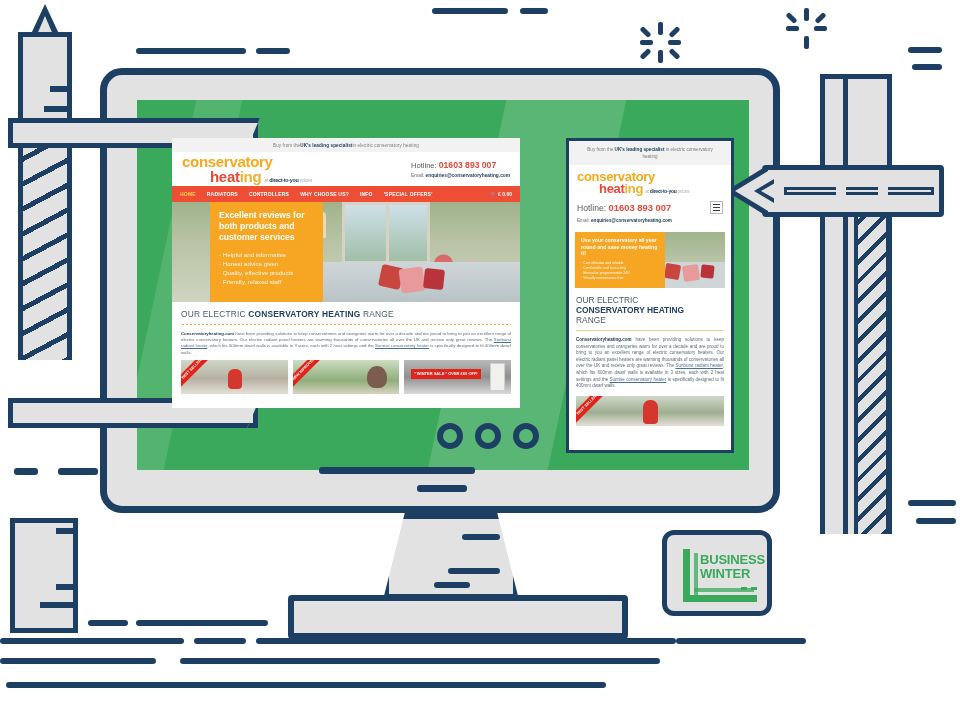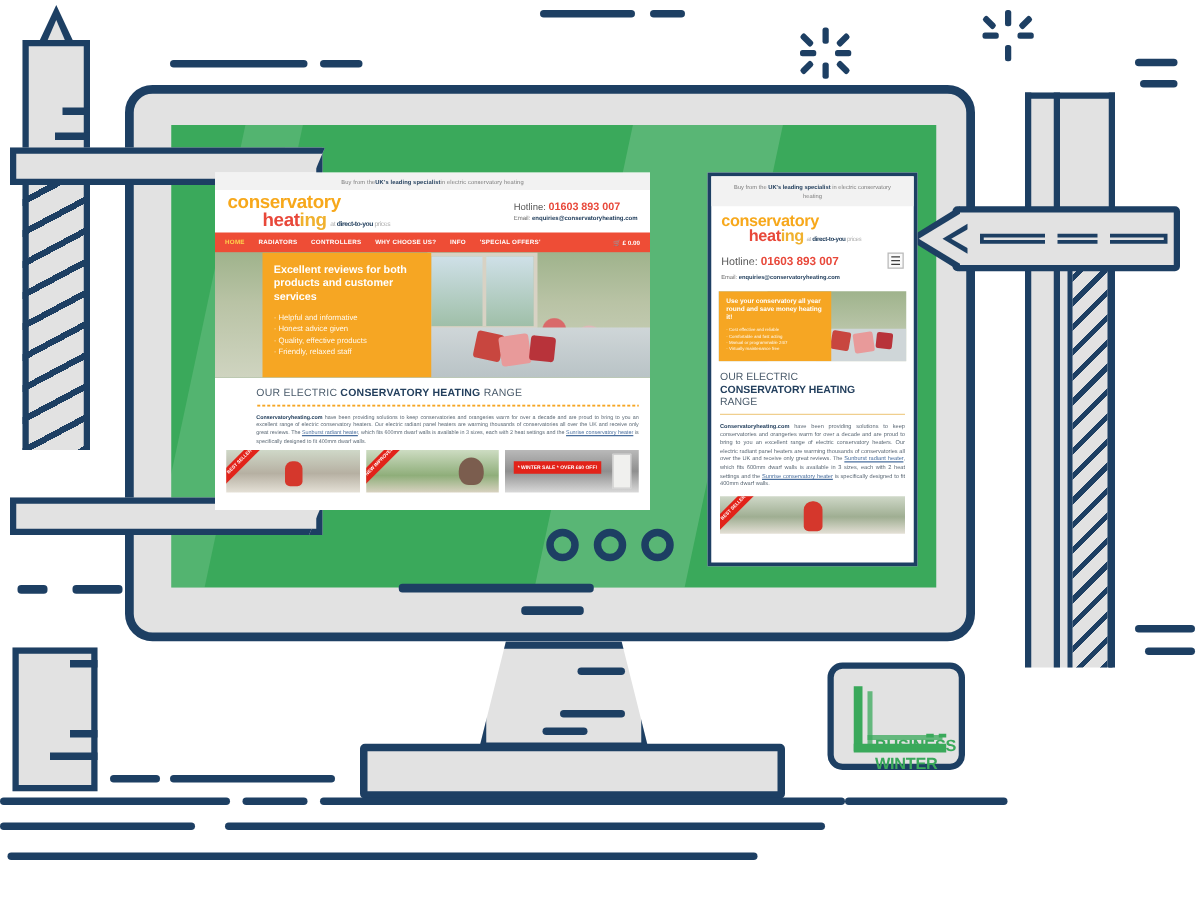--- a/index.html
+++ b/index.html
@@ -64,28 +64,28 @@
   .hero .lamp{position:absolute;left:120px;top:10px;width:34px;height:26px;background:#e8d9b8;
      border-radius:4px 4px 0 0;}
   .hero .sofa{position:absolute;left:150px;bottom:0;width:200px;height:40px;
      background:linear-gradient(180deg,#cfd6d8,#b9c3c6);}
   .hero .cushA{position:absolute;left:208px;bottom:14px;width:22px;height:22px;background:#c8463f;
      transform:rotate(12deg);border-radius:3px;}
   .hero .cushB{position:absolute;left:228px;bottom:10px;width:24px;height:24px;background:#e89a9a;
      transform:rotate(-8deg);border-radius:3px;}
   .hero .cushC{position:absolute;left:252px;bottom:13px;width:20px;height:20px;background:#b8333a;
      transform:rotate(6deg);border-radius:3px;}
-  .hero .panel{position:absolute;left:38px;top:0;width:135px;height:100px;background:#f6a623;
+  .hero .panel{position:absolute;left:38px;top:0;width:113px;height:100px;background:#f6a623;
      padding:8px 9px;box-sizing:border-box;}
   .hero .panel h2{margin:0;font-size:8.6px;line-height:11px;color:#fff;font-weight:bold;}
   .hero .panel ul{margin:7px 0 0;padding:0;list-style:none;}
   .hero .panel li{font-size:6.2px;line-height:9px;color:#fff9ee;}
   .hero .panel li:before{content:"\00b7\00a0";}
 
-  .rangesec{padding:7px 9px 0;box-sizing:border-box;margin-left:24px;}
+  .rangesec{padding:7px 9px 0;box-sizing:border-box;}
   .rangesec h3{margin:0;font-size:8.4px;font-weight:normal;color:#4a5b6b;letter-spacing:.2px;}
   .rangesec h3 b{color:#24405e;font-weight:bold;}
   .dots{height:3px;margin:4px 0 5px;
         background-image:radial-gradient(#f6a623 0 1px,transparent 1.2px);
         background-size:4px 3px;}
   .bodytxt{font-size:4.3px;line-height:6.2px;color:#5d6a76;text-align:justify;}
   .bodytxt b{color:#24405e;}
   .bodytxt u{color:#4a6f9e;}
 
   .tiles{display:flex;gap:5px;padding:4px 9px 0;box-sizing:border-box;}
@@ -150,21 +150,21 @@
   .m-tile .obj{position:absolute;left:45%;top:14%;width:15px;height:24px;background:#d5372c;border-radius:7px 7px 4px 4px;}
 
   
   #badge{position:absolute;left:662px;top:530px;width:110px;height:86px;background:#e2e2e2;
          border:5px solid #1d3f63;border-radius:12px;box-sizing:border-box;}
   #badge .gv{position:absolute;left:16px;top:14px;width:7px;height:52px;background:#3aa95b;}
   #badge .gh{position:absolute;left:16px;top:60px;width:74px;height:7px;background:#3aa95b;}
   #badge .gv2{position:absolute;left:27px;top:18px;width:4px;height:44px;background:#3aa95b;opacity:.75;}
   #badge .gh2{position:absolute;left:27px;top:53px;width:60px;height:4px;background:#3aa95b;opacity:.75;}
   #badge .btxt{position:absolute;left:33px;top:18px;font-size:13px;font-weight:bold;color:#3aa95b;
-         line-height:14px;letter-spacing:-.2px;margin-top:37px;}
+         line-height:14px;letter-spacing:-.2px;}
   #badge .dash{position:absolute;left:76px;top:48px;width:13px;height:3px;background:#3aa95b;}
 
   
   #arrow{position:absolute;left:726px;top:165px;width:218px;height:52px;}
   #arrow .body{position:absolute;left:36px;top:0;width:182px;height:52px;background:#e2e2e2;
     border:5px solid #1d3f63;box-sizing:border-box;border-radius:4px;}
   #arrow .head{position:absolute;left:0;top:0;width:0;height:0;
     border-top:26px solid transparent;border-bottom:26px solid transparent;border-right:42px solid #1d3f63;}
   #arrow .head2{position:absolute;left:9px;top:6px;width:0;height:0;
     border-top:20px solid transparent;border-bottom:20px solid transparent;border-right:33px solid #e2e2e2;}

